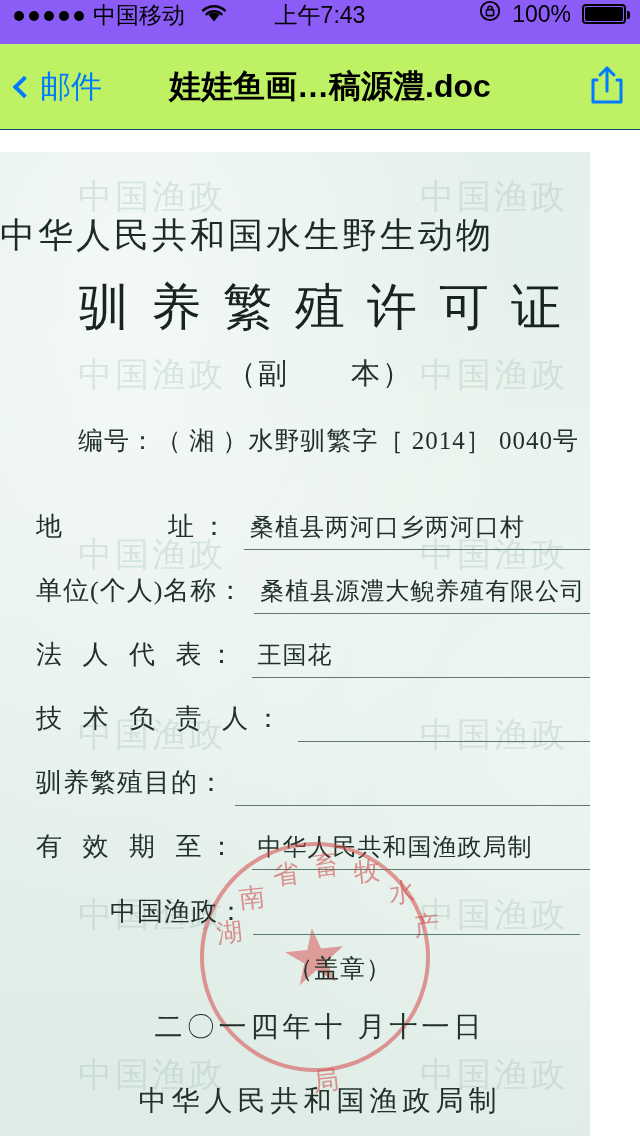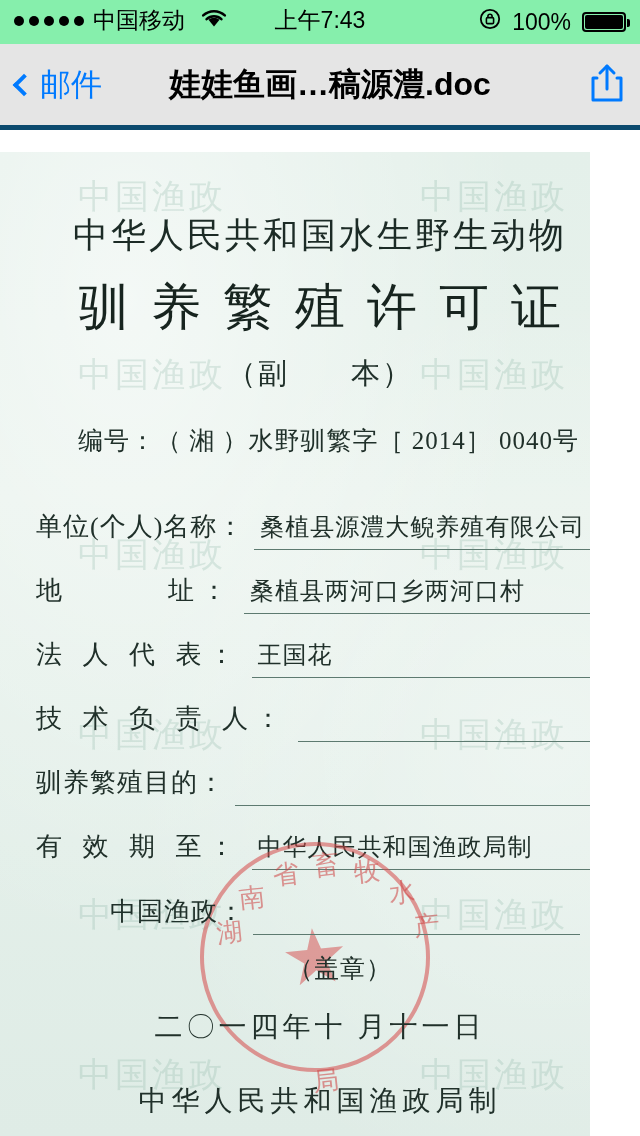--- a/index.html
+++ b/index.html
@@ -12,24 +12,24 @@
   #screen {
     position: relative;
     width: 640px; height: 1136px;
     background: #ffffff;
   }
 
   
   .statusbar {
     position: relative;
     height: 44px;
-    background: #86efac;
-    display: flex;
-    align-items: flex-end;
-    padding: 8px 14px;
+    background: #8b5cf6;
+    display: flex;
+    align-items: flex-start;
+    padding: 0 14px;
     font-size: 23px;
     color: #000;
   }
   .sb-left { display: flex; align-items: center; gap: 9px; }
   .dots { display: flex; align-items: center; gap: 5px; }
   .dot { width: 10px; height: 10px; border-radius: 50%; background: #000; display:block; }
   .carrier { font-size: 23px; letter-spacing: 0px; }
   .wifi { margin-left: 6px; }
   .sb-center {
     position: absolute;
@@ -67,22 +67,22 @@
     left: 1px; top: 1px; bottom: 1px;
     width: calc(100% - 2px);
     background: #000;
     border-radius: 2px;
   }
 
   
   .navbar {
     position: relative;
     height: 86px;
-    background: #e5e5e5;
-    border-bottom: 5px solid #0c4a6e;
+    background: #bef264;
+    border-bottom: 1px solid #0c4a6e;
     display: flex;
     align-items: center;
     padding: 0 16px;
   }
   .nav-back {
     display: flex;
     align-items: center;
     color: #007aff;
     font-size: 31px;
     gap: 6px;
@@ -157,21 +157,20 @@
   .doc-content {
     position: absolute;
     inset: 0;
     font-family: "Liberation Serif", serif;
     color: #20302a;
   }
 
   .title1 {
     position: absolute;
     top: 60px; left: 0; right: 0;
-    text-align: center;
     font-size: 35px;
     letter-spacing: 3px;
     color: #1c2b26;
   }
   .title2 {
     position: absolute;
     top: 122px; left: 0; right: 0;
     text-align: center;
     font-size: 50px;
     letter-spacing: 22px;
@@ -375,26 +374,26 @@
 
       <div class="doc-content">
 
         <div class="title1">中华人民共和国水生野生动物</div>
         <div class="title2">驯养繁殖许可证</div>
         <div class="subtitle">（副　　本）</div>
         <div class="serial">编号：（ 湘 ）水野驯繁字［ 2014］ 0040号</div>
 
         <div class="fields">
           <div class="field-row">
+            <div class="field-label lbl-spread">地　　　址：</div>
+            <div class="field-value">桑植县两河口乡两河口村</div>
+          </div>
+          <div class="field-row">
             <div class="field-label">单位(个人)名称：</div>
             <div class="field-value">桑植县源澧大鲵养殖有限公司</div>
-          </div>
-          <div class="field-row">
-            <div class="field-label lbl-spread">地　　　址：</div>
-            <div class="field-value">桑植县两河口乡两河口村</div>
           </div>
           <div class="field-row">
             <div class="field-label lbl-spread">法 人 代 表：</div>
             <div class="field-value">王国花</div>
           </div>
           <div class="field-row">
             <div class="field-label lbl-spread">技 术 负 责 人：</div>
             <div class="field-value"></div>
           </div>
           <div class="field-row">

